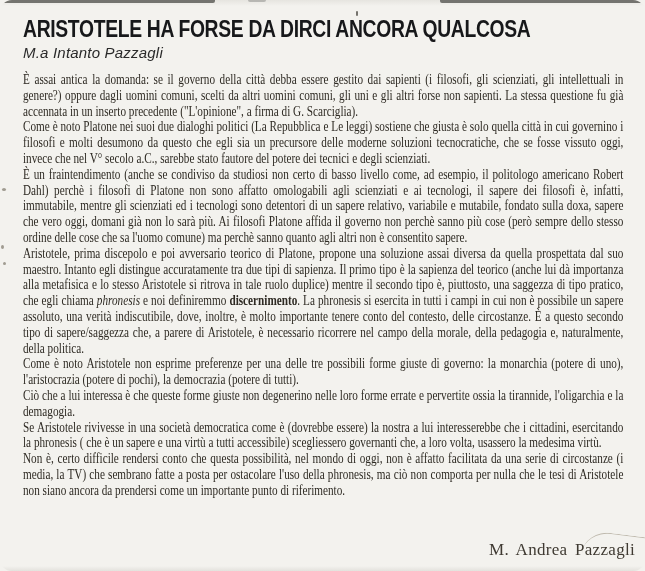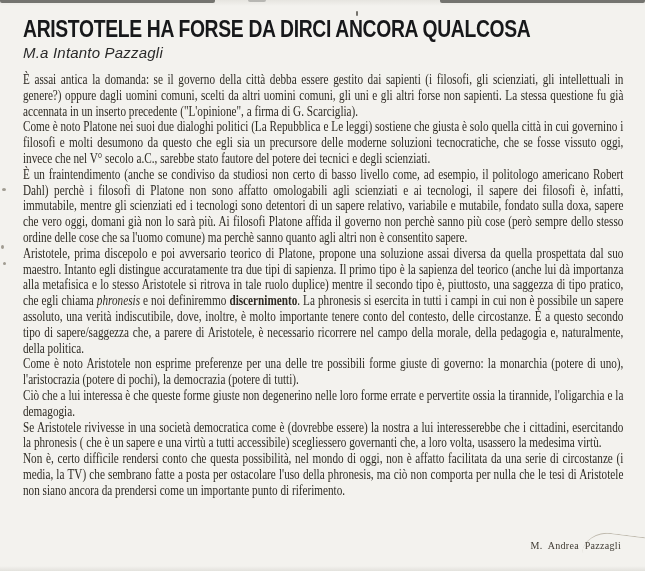--- a/index.html
+++ b/index.html
@@ -18,20 +18,21 @@
   .page{
     position:relative;
     width:645px;height:571px;
     box-sizing:border-box;
     padding:14px 22px 0 23px;
     overflow:hidden;
     background:
       linear-gradient(180deg, rgba(190,188,180,.25) 0, rgba(190,188,180,0) 6px),
       linear-gradient(0deg, rgba(190,188,180,.30) 0, rgba(190,188,180,0) 5px),
       var(--paper);
+    border-radius: 12px;
   }
   
   .edge-seg{position:absolute;top:0;height:3px;background:var(--edge);opacity:.85;border-radius:0 0 2px 2px;}
   .edge-a{left:0;width:215px;}
   .edge-b{left:440px;width:205px;}
   .edge-c{left:248px;width:18px;height:2px;opacity:.35;}
   .speck{position:absolute;background:#8b8679;border-radius:50%;opacity:.8;}
   .speck-1{left:356px;top:11px;width:2px;height:5px;border-radius:1px;background:#55524c;}
   .speck-2{left:2px;top:188px;width:4px;height:3px;}
   .speck-3{left:1px;top:245px;width:3px;height:4px;}
@@ -77,22 +78,22 @@
   }
   .article-body p{
     margin:0;
     text-align:justify;
     text-justify:inter-word;
   }
   .it{font-style:italic;}
   .b{font-weight:700;}
   .signature{
     position:absolute;
-    right:24px;top:540px;
-    font-size:10px;
+    right:10px;top:540px;
+    font-size:17px;
     color:#3f3a32;
     word-spacing:3px;
     letter-spacing:.3px;
   }
 </style>
 </head>
 <body>
 
 <main class="page">
 

